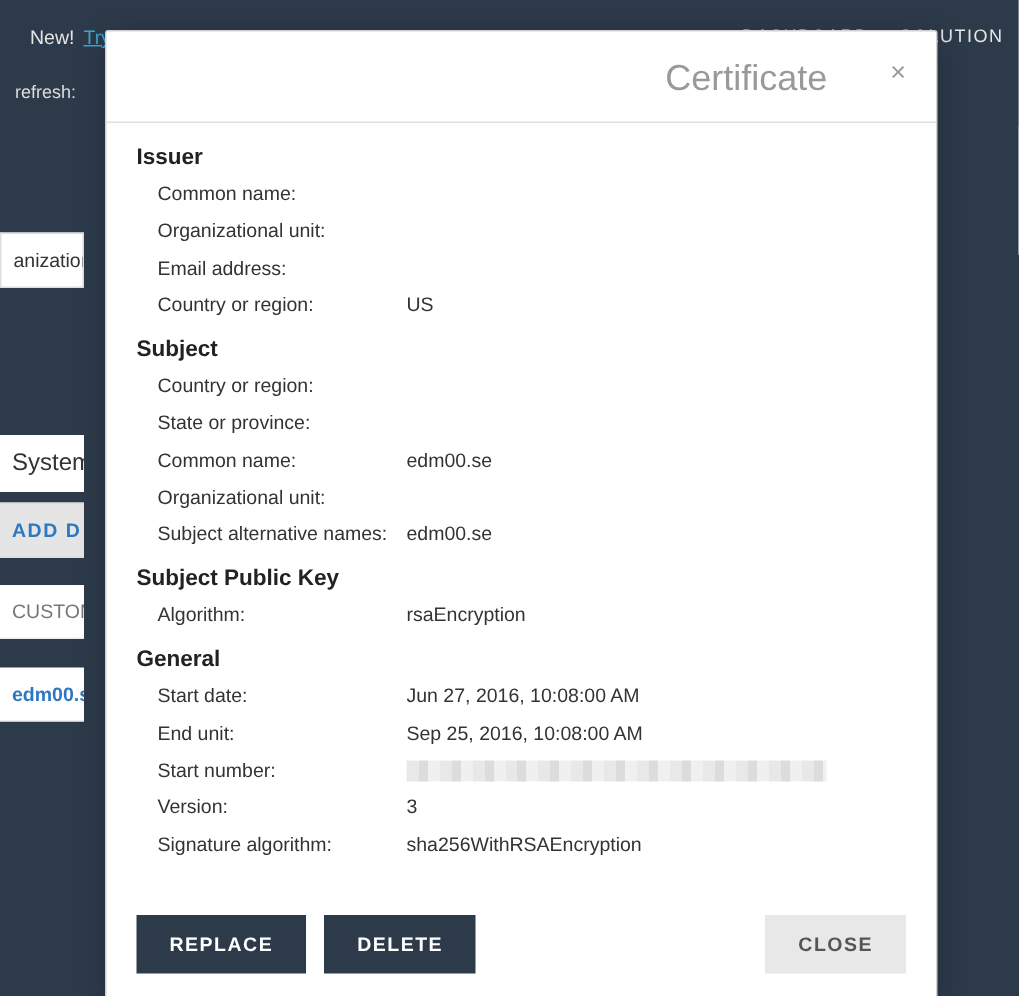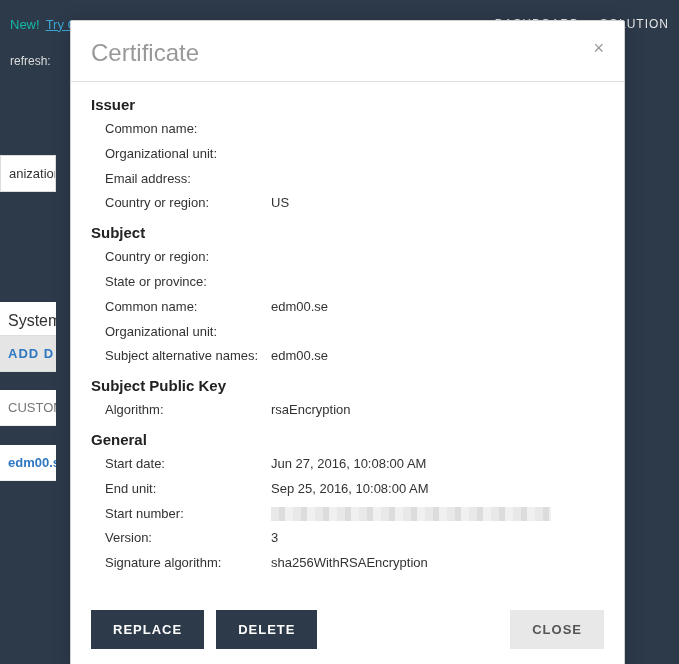--- a/index.html
+++ b/index.html
@@ -16,21 +16,21 @@
       background: #2d3a4a;
       color: #8e9ba8;
       height: 48px;
       display: flex;
       align-items: center;
       padding: 0 10px;
       font-size: 13px;
       justify-content: space-between;
     }
     .topbar .left { display: flex; align-items: center; gap: 6px; }
-    .topbar .new { color: #14b8a6; }
+    .topbar .new { color: #e5e5e5; margin-left: 10px; }
     .topbar .link { color: #3ba4d4; text-decoration: underline; }
     .topbar .right { display: flex; gap: 20px; color: #e5e5e5; letter-spacing: 1px; font-size: 12px; }
     .subbar {
       background: #2d3a4a;
       color: #ddd;
       padding: 6px 10px 16px;
       font-size: 12px;
     }
     .modal {
       position: absolute;
@@ -39,22 +39,23 @@
       width: 555px;
       background: #fff;
       border: 1px solid #d0d0d0;
       box-shadow: 0 4px 20px rgba(0,0,0,0.2);
       border-radius: 2px;
     }
     .modal-header {
       padding: 18px 20px 14px;
       border-bottom: 1px solid #e0e0e0;
       display: flex;
-      justify-content: space-between;
+      justify-content: flex-end;
       align-items: flex-start;
+      gap: 42px;
     }
     .modal-title {
       font-size: 24px;
       font-weight: 300;
       color: #999;
     }
     .close-btn {
       color: #999;
       font-size: 18px;
       cursor: pointer;
@@ -152,21 +153,21 @@
   <div class="right">
     <span>DASHBOARD</span>
     <span>SOLUTION</span>
   </div>
 </div>
 <div class="subbar">
   <span>refresh:</span>
 </div>
 
 <div class="bg-fragment" style="top:155px; background:#fff; border:1px solid #ddd;">anizations</div>
-<div class="bg-fragment" style="top:302px; font-size:16px; font-weight:400;">System</div>
+<div class="bg-fragment" style="top:290px; font-size:16px; font-weight:400;">System</div>
 <div class="bg-fragment tab" style="top:335px;">ADD D</div>
 <div class="bg-fragment grey" style="top:390px; border-bottom:1px solid #eee;">CUSTOM</div>
 <div class="bg-fragment blue" style="top:445px; border-bottom:1px solid #eee;">edm00.s</div>
 
 <div class="modal">
   <div class="modal-header">
     <div class="modal-title">Certificate</div>
     <button class="close-btn">×</button>
   </div>
   <div class="modal-body">

